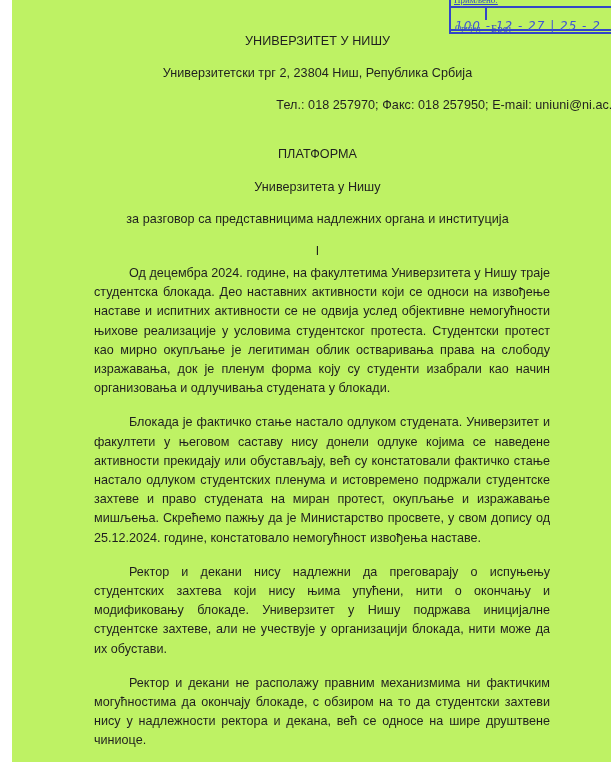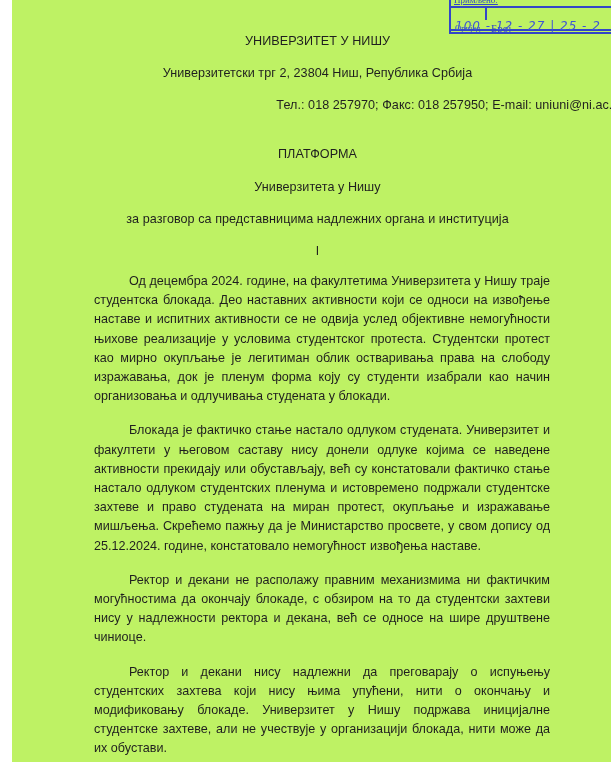--- a/index.html
+++ b/index.html
@@ -44,21 +44,21 @@
       position: absolute;
       left: 82px;
       width: 456px;
       top: 264px;
       font-size: 12.6px;
       line-height: 19.2px;
     }
     .para {
       text-align: justify;
       text-indent: 35px;
-      margin: 8px 0 15px 0;
+      margin: 0 0 15px 0;
       hyphens: none;
     }
 
     
     .stamp {
       position: absolute;
       left: 437px;
       top: -6px;
       width: 172px;
       height: 42px;
@@ -154,18 +154,18 @@
   <div class="center-line" id="uni-contact">Тел.: 018 257970; Факс: 018 257950; E-mail: uniuni@ni.ac.rs</div>
 
   <div class="center-line" id="doc-title">ПЛАТФОРМА</div>
   <div class="center-line" id="doc-subtitle">Универзитета у Нишу</div>
   <div class="center-line" id="doc-purpose">за разговор са представницима надлежних органа и институција</div>
   <div class="center-line" id="section-numeral">I</div>
 
   <div class="body-text">
     <p class="para">Од децембра 2024. године, на факултетима Универзитета у Нишу траје студентска блокада. Део наставних активности који се односи на извођење наставе и испитних активности се не одвија услед објективне немогућности њихове реализације у условима студентског протеста. Студентски протест као мирно окупљање је легитиман облик остваривања права на слободу изражавања, док је пленум форма коју су студенти изабрали као начин организовања и одлучивања студената у блокади.</p>
     <p class="para">Блокада је фактичко стање настало одлуком студената. Универзитет и факултети у његовом саставу нису донели одлуке којима се наведене активности прекидају или обустављају, већ су констатовали фактичко стање настало одлуком студентских пленума и истовремено подржали студентске захтеве и право студената на миран протест, окупљање и изражавање мишљења. Скрећемо пажњу да је Министарство просвете, у свом допису од 25.12.2024. године, констатовало немогућност извођења наставе.</p>
+    <p class="para">Ректор и декани нису надлежни да преговарају о испуњењу студентских захтева који нису њима упућени, нити о окончању и модификовању блокаде. Универзитет у Нишу подржава иницијалне студентске захтеве, али не учествује у организацији блокада, нити може да их обустави.</p>
     <p class="para">Ректор и декани не располажу правним механизмима ни фактичким могућностима да окончају блокаде, с обзиром на то да студентски захтеви нису у надлежности ректора и декана, већ се односе на шире друштвене чиниоце.</p>
-    <p class="para">Ректор и декани нису надлежни да преговарају о испуњењу студентских захтева који нису њима упућени, нити о окончању и модификовању блокаде. Универзитет у Нишу подржава иницијалне студентске захтеве, али не учествује у организацији блокада, нити може да их обустави.</p>
 
   </div>
 
 </div>
 
 </body></html>

